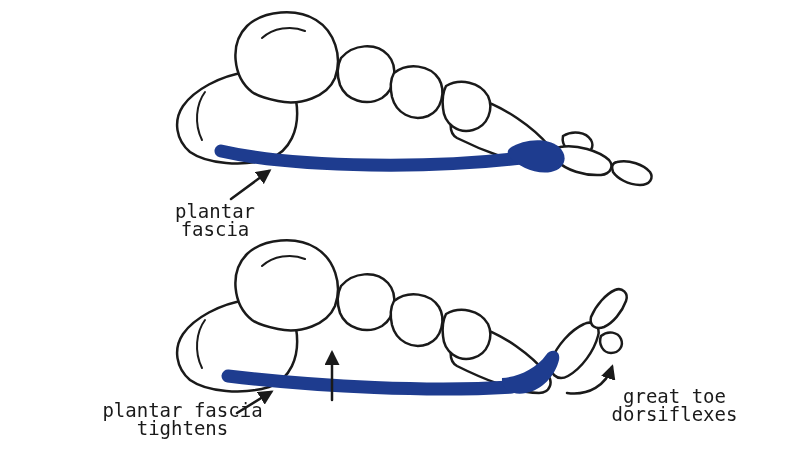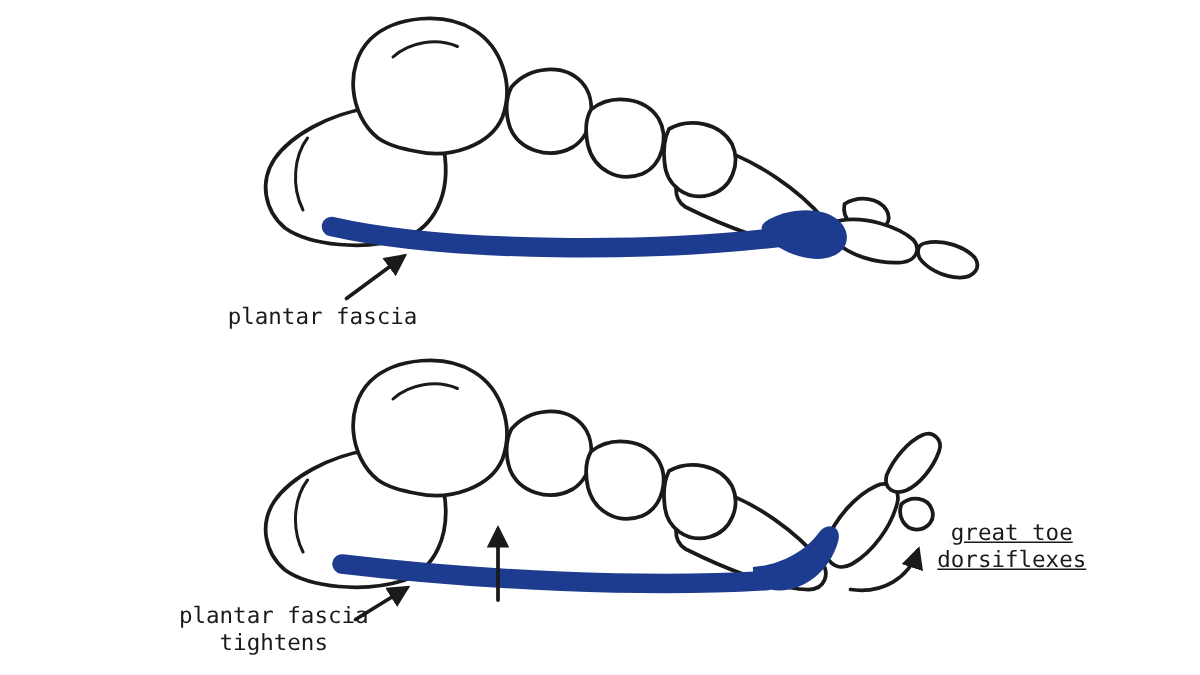--- a/index.html
+++ b/index.html
@@ -7,21 +7,21 @@
   body { font-family: "DejaVu Sans Mono", "Liberation Mono", monospace; }
   .canvas { position: relative; width: 800px; height: 450px; background: #ffffff; overflow: hidden; }
   .canvas > svg { position: absolute; left: 0; top: 0; }
   .bone { fill: #ffffff; stroke: #1a1a1a; stroke-width: 2.5; stroke-linejoin: round; }
   .bone-detail { fill: none; stroke: #1a1a1a; stroke-width: 2; stroke-linecap: round; }
   .fascia-band { fill: none; stroke-width: 13; stroke-linecap: round; }
   .fascia-fill { stroke: none; }
   .anno { stroke: #1a1a1a; stroke-width: 2.5; fill: none; stroke-linecap: round; }
   .label {
     position: absolute;
-    font-size: 15px;
+    font-size: 19px;
     line-height: 18px;
     color: #1a1a1a;
     text-align: center;
     white-space: pre-line;
   }
 </style>
 </head>
 <body>
 
 <div class="canvas">
@@ -69,16 +69,16 @@
       <path class="anno" d="M 567,393 C 589,396 606,385 612,367" marker-end="url(#ah)"></path>
     </g>
   </svg>
 
   <div class="label" style="left:150px; top:202px; width:130px;">plantar fascia</div>
 
   <div class="label" style="left:100px; top:401px; width:165px;">plantar fascia
 tightens</div>
 
 
-  <div class="label" style="left:597px; top:346px; width:155px;text-decoration:underline;">great toe
+  <div class="label" style="left:597px; top:387px; width:155px;">great toe
 dorsiflexes</div>
 
 </div>
 
 </body></html>

